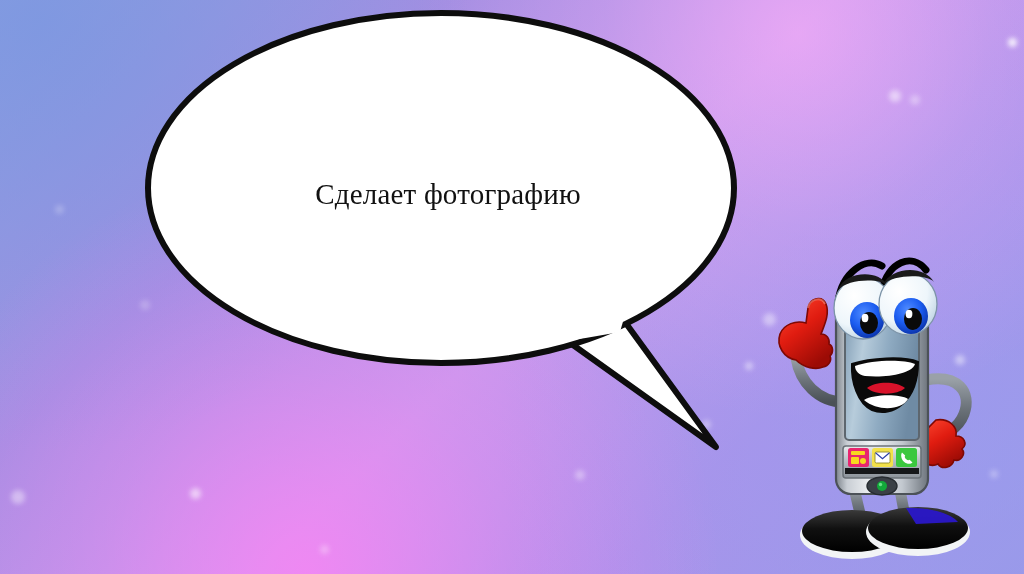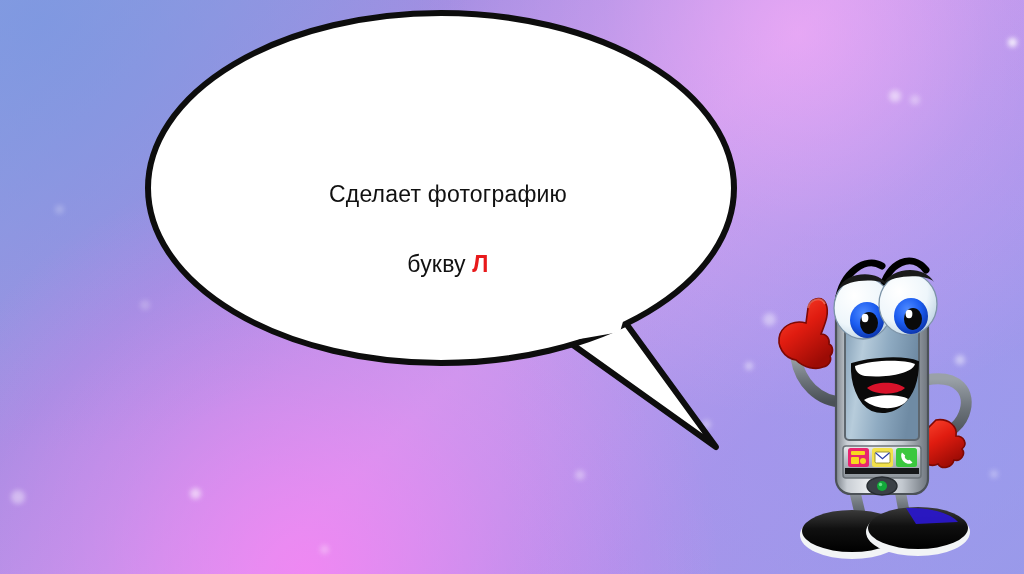--- a/index.html
+++ b/index.html
@@ -26,22 +26,22 @@
 
   
   #bubble-wrap{position:absolute;left:0;top:0;width:1024px;height:574px;}
   #bubble-wrap svg{display:block;}
 
   
   #bubble-text{
     position:absolute;
     left:248px;top:142px;width:400px;
     text-align:center;
-    font-family:Liberation Sans, sans-serif;
-    font-size:23px;
+    font-family:Liberation Serif, serif;
+    font-size:29px;
     line-height:35px;
     color:#111111;
     letter-spacing:0.2px;
     white-space:pre-line;
   }
   #bubble-text .hl{color:#e8191b;font-weight:bold;}
 
   
   #mascot{position:absolute;left:766px;top:250px;width:258px;height:324px;}
   #mascot svg{display:block;}
@@ -73,21 +73,20 @@
       <path d="M 552 330 L 716 447 L 625 322 Z" fill="#ffffff" stroke="#0d0d0d" stroke-width="6" stroke-linejoin="round"></path>
 
       <ellipse cx="441" cy="188" rx="293" ry="175" fill="#ffffff" stroke="#0d0d0d" stroke-width="6"></ellipse>
 
       <path d="M 556 328 Q 592 322 624 318 L 620 332 Q 588 338 558 342 Z" fill="#ffffff"></path>
     </svg>
   </div>
 
   <div id="bubble-text">
     <div>Сделает фотографию</div>
-    <div><span>букву </span><span class="hl">Л</span></div>
   </div>
 
   <div id="mascot">
     <svg width="258" height="324" viewBox="0 0 258 324" xmlns="http://www.w3.org/2000/svg">
       <defs>
         <linearGradient id="gBody" x1="0" y1="0" x2="1" y2="0">
           <stop offset="0" stop-color="#7e858d"></stop>
           <stop offset="0.12" stop-color="#c9ced4"></stop>
           <stop offset="0.40" stop-color="#f2f4f6"></stop>
           <stop offset="0.72" stop-color="#c2c8cf"></stop>

